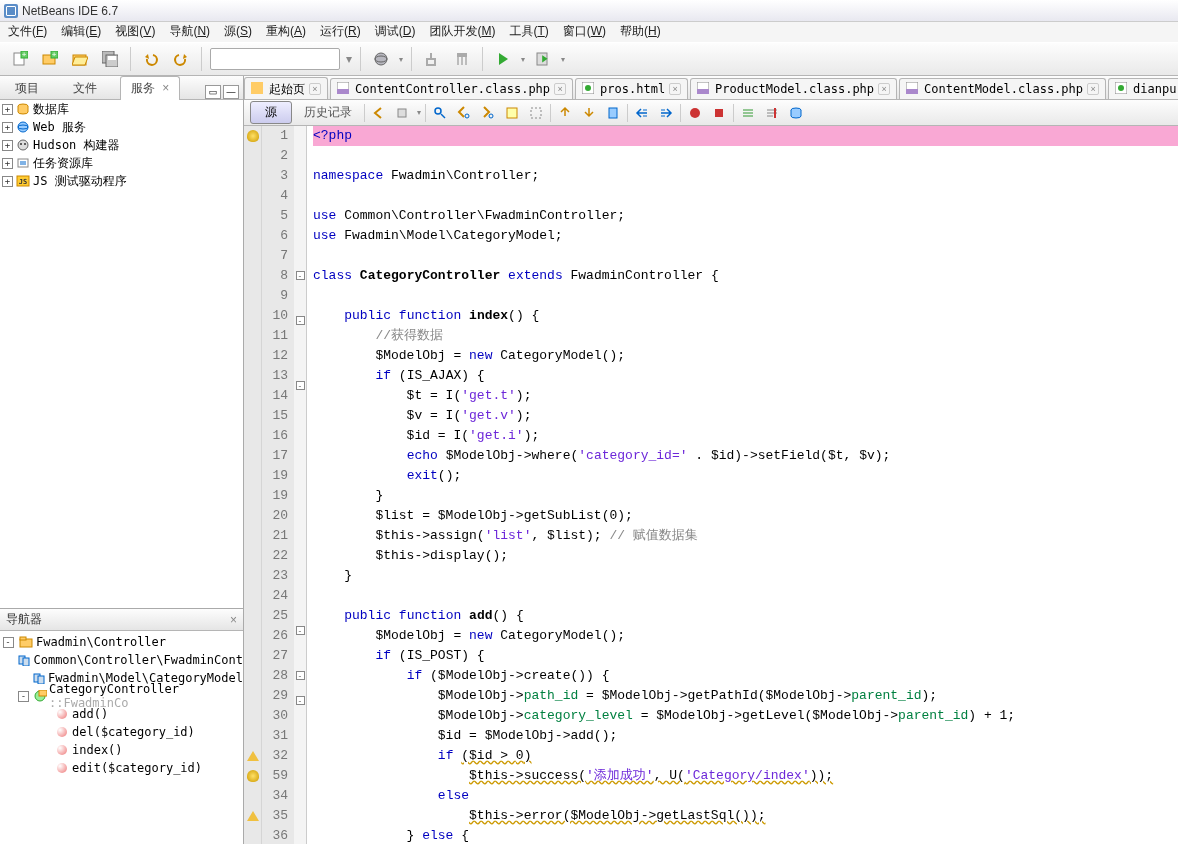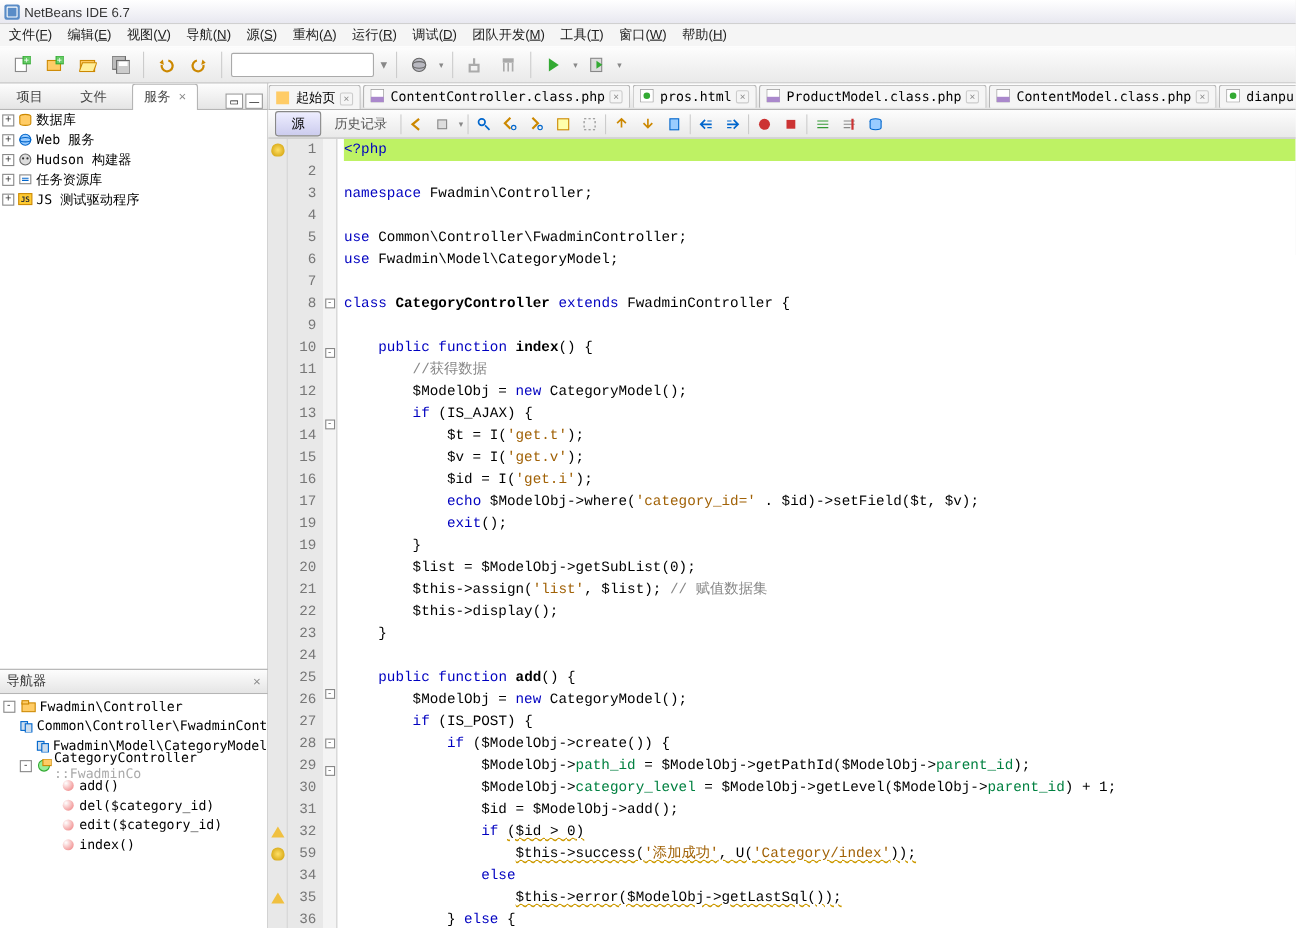--- a/index.html
+++ b/index.html
@@ -30,42 +30,42 @@
 .tree-icon{width:16px;height:14px;display:flex;align-items:center;justify-content:center}
 .nav-panel-wrap{flex:1;display:flex;flex-direction:column;border-top:1px solid #aaa}
 .nav-header{height:22px;background:linear-gradient(#fdfdfd,#e5e5e5);border-bottom:1px solid #b5b5b5;display:flex;align-items:center;padding:0 6px;font-weight:normal;color:#333}
 .nav-header .close{margin-left:auto;font-family:sans-serif;color:#888}
 .nav-tree{flex:1;background:#fff;overflow:auto;font-family:"SimSun",monospace;font-size:12px;padding-top:2px}
 .nav-node{display:flex;align-items:center;height:18px;gap:2px}
 .nav-ind{width:16px;display:flex;justify-content:center}
 .nav-icon{width:16px;height:14px;display:flex;align-items:center;justify-content:center}
 .dot-icon{width:10px;height:10px;border-radius:50%;background:radial-gradient(circle at 30% 30%,#fff,#e77)}
 .editor-col{flex:1;display:flex;flex-direction:column;background:#fff;min-width:0}
-.file-tabs{height:24px;background:linear-gradient(#fdfdfd,#e5e5e5);border-bottom:1px solid #b5b5b5;display:flex;align-items:flex-start;overflow:hidden;white-space:nowrap}
+.file-tabs{height:24px;background:linear-gradient(#fdfdfd,#e5e5e5);border-bottom:1px solid #b5b5b5;display:flex;align-items:center;overflow:hidden;white-space:nowrap}
 .ftab{display:inline-flex;align-items:center;padding:3px 6px;border:1px solid #b5b5b5;border-bottom:none;border-radius:3px 3px 0 0;background:#f5f5f5;margin-right:2px;gap:4px;font-family:"SimSun",monospace;font-size:12px;position:relative;top:1px}
 .ftab .fclose{font-family:sans-serif;color:#888;width:12px;height:12px;border:1px solid #ccc;border-radius:2px;font-size:9px;line-height:10px;text-align:center}
 .ftab-icon{width:14px;height:14px}
 .editor-toolbar{height:26px;background:linear-gradient(#fdfdfd,#e9e9e9);border-bottom:1px solid #b5b5b5;display:flex;align-items:center;padding:0 6px;gap:4px}
 .src-btn{padding:2px 14px;border:1px solid #888;background:linear-gradient(#eef,#cce);border-radius:3px;font-family:"SimSun"}
 .hist-btn{padding:2px 8px;color:#555}
 .et-btn{width:20px;height:20px;display:flex;align-items:center;justify-content:center}
 .et-sep{width:1px;height:18px;background:#ccc}
 .code-area{flex:1;display:flex;overflow:auto;font-family:"SimSun","Courier New",monospace;font-size:13px}
 .gutter{background:#e8e8e8;border-right:1px solid #ccc;text-align:right;color:#777;flex:0 0 auto;display:flex}
 .gut-hints{width:18px;border-right:1px solid #d5d5d5}
 .gut-nums{width:32px;padding-right:6px}
 .gut-fold{width:12px;background:#f4f4f4}
 .code-lines{flex:1;padding-left:6px}
 .cl{height:20px;line-height:20px;white-space:pre}
-.cl.hl{background:#bef264}
+.cl.hl{background:#f9a8d4}
 .gn{height:20px;line-height:20px}
 .gh{height:20px;display:flex;align-items:center;justify-content:center}
 .fold{width:9px;height:9px;border:1px solid #888;background:#fff;font-size:8px;line-height:7px;text-align:center;color:#555;margin:5px auto 0}
 .kw{color:#0000c0}
-.str{color:#a16207}
+.str{color:#6d28d9}
 .cmt{color:#888}
 .num{color:#000}
 .fn{color:#000;font-weight:bold}
 .fld{color:#008040}
 .bulb{width:12px;height:12px;background:radial-gradient(circle,#ffe066,#cc9900);border-radius:50% 50% 40% 40%}
 .warn{width:0;height:0;border-left:6px solid transparent;border-right:6px solid transparent;border-bottom:10px solid #f0c040}
 </style>
 </head>
 <body>
 
@@ -307,30 +307,30 @@
             </div>
             <span>del($category_id)</span>
           </div>
           <div class="nav-node">
             <div class="nav-ind"></div>
             <div class="nav-ind"></div>
             <div class="nav-ind"></div>
             <div class="nav-icon">
               <div class="dot-icon"></div>
             </div>
+            <span>index()</span>
+          </div>
+          <div class="nav-node">
+            <div class="nav-ind"></div>
+            <div class="nav-ind"></div>
+            <div class="nav-ind"></div>
+            <div class="nav-icon">
+              <div class="dot-icon"></div>
+            </div>
             <span>edit($category_id)</span>
-          </div>
-          <div class="nav-node">
-            <div class="nav-ind"></div>
-            <div class="nav-ind"></div>
-            <div class="nav-ind"></div>
-            <div class="nav-icon">
-              <div class="dot-icon"></div>
-            </div>
-            <span>index()</span>
           </div>
         </div>
     </div>
   </div>
 
   <div class="editor-col">
     <div class="file-tabs" id="file-tabs">
         <div class="ftab">
           <span class="ftab-icon">
             <svg width="12" height="12">

